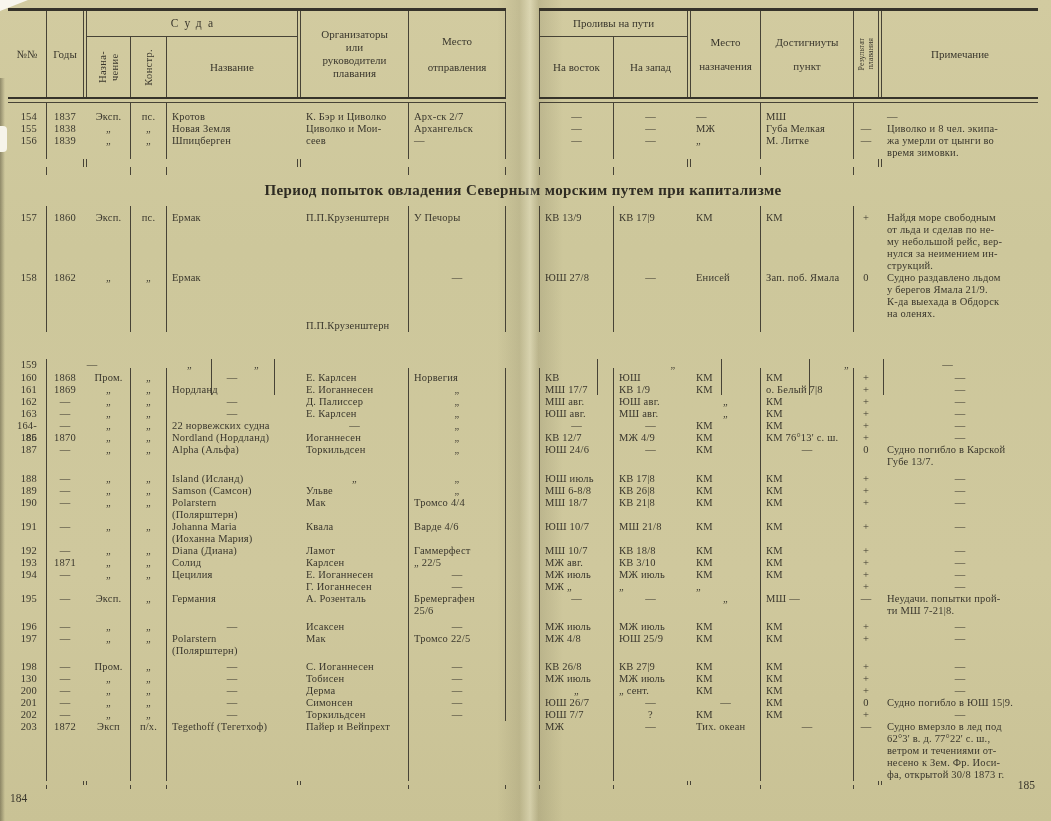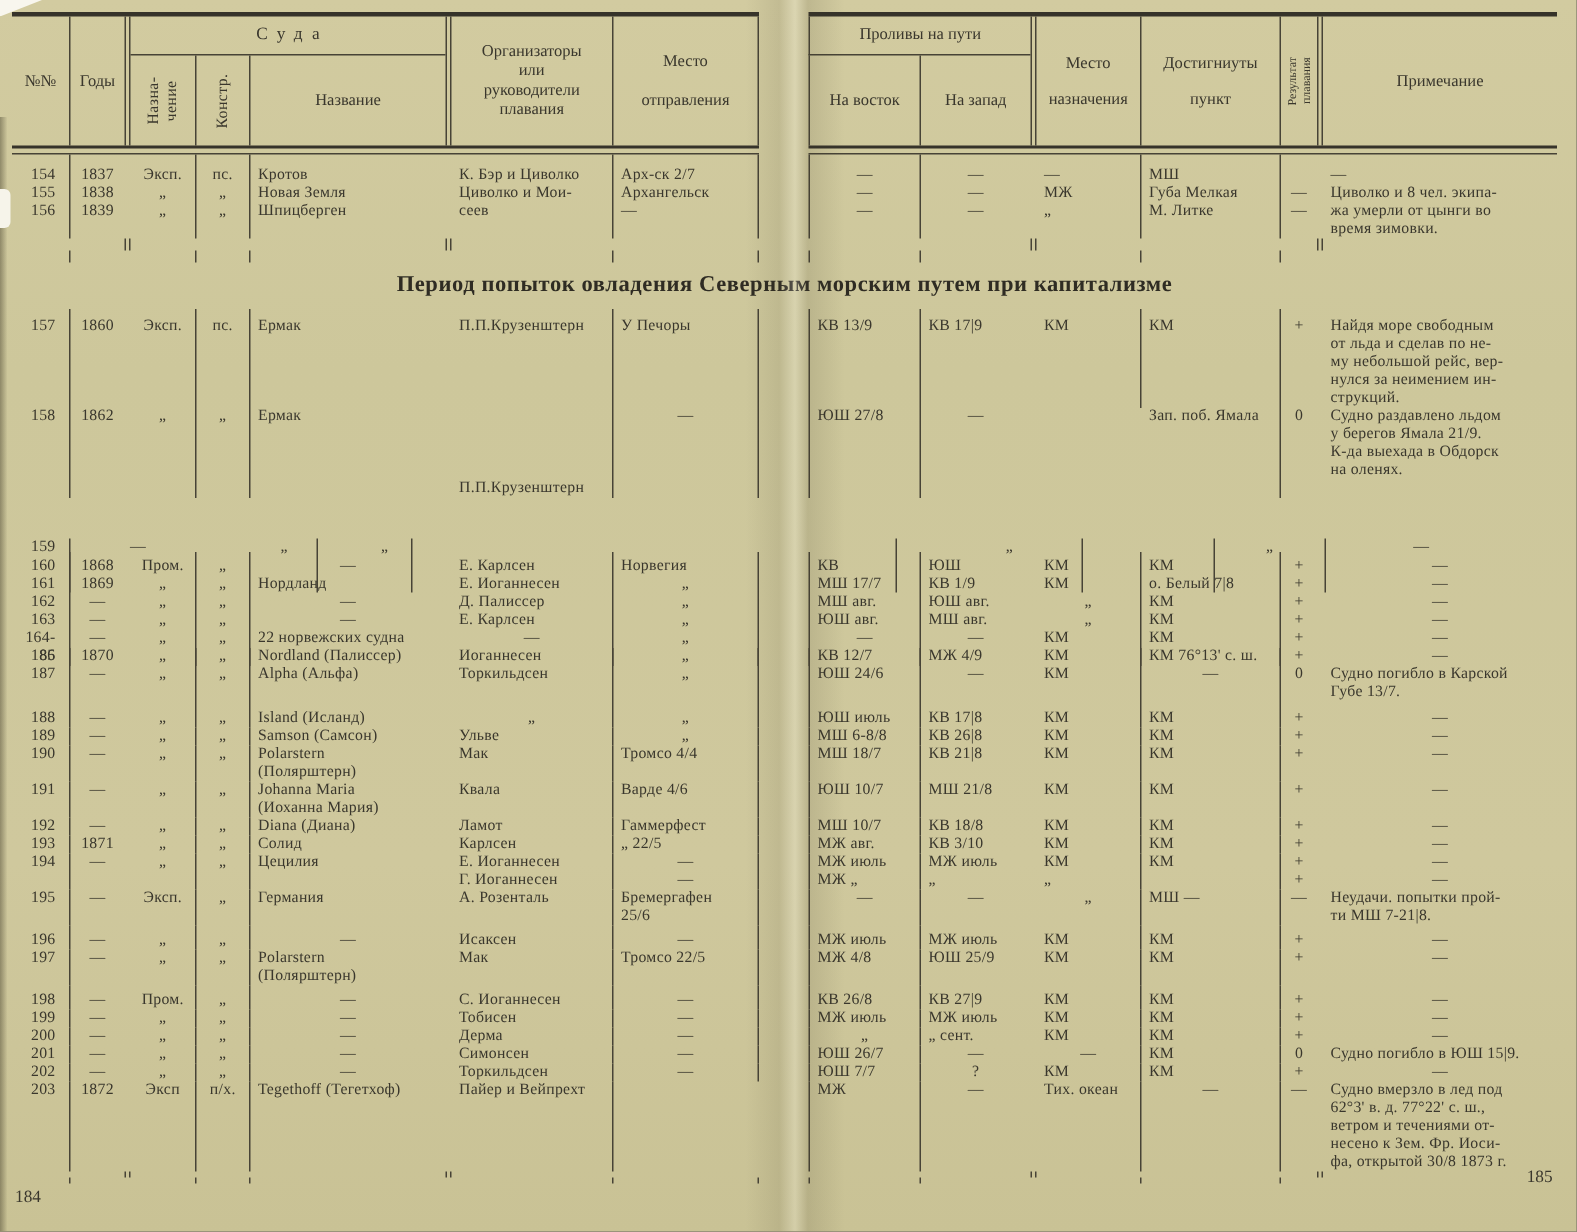--- a/index.html
+++ b/index.html
@@ -229,20 +229,21 @@
           <div class="dbl" style="grid-column: 17;"></div>
           <div class="cell bR ta-r" style="grid-column: 1; padding-top: 0px;">158</div>
           <div class="cell  ta-c" style="grid-column: 2; padding-top: 0px;">1862</div>
           <div class="cell bR ta-c" style="grid-column: 4; padding-top: 0px;">„</div>
           <div class="cell bR ta-c" style="grid-column: 5; padding-top: 0px;">„</div>
           <div class="cell  ta-l" style="grid-column: 6; padding-top: 0px;">Ермак</div>
           <div class="cell bR ta-l" style="grid-column: 8; padding-top: 48px;">П.П.Крузенштерн</div>
           <div class="cell bR ta-c" style="grid-column: 9; padding-top: 0px;">—</div>
           <div class="cell bL bR ta-l" style="grid-column: 11; padding-top: 0px;">ЮШ 27/8</div>
           <div class="cell  ta-c" style="grid-column: 12; padding-top: 0px;">—</div>
+          <div class="cell bR ta-l" style="grid-column: 14; padding-top: 0px;">Енисей</div>
           <div class="cell bR ta-l" style="grid-column: 15; padding-top: 0px;">Зап. поб. Ямала</div>
           <div class="cell  ta-c" style="grid-column: 16; padding-top: 0px;">0</div>
           <div class="cell  ta-l" style="grid-column: 18; padding-top: 0px;">Судно раздавлено льдом
 у берегов Ямала 21/9.
 К-да выехада в Обдорск
 на оленях.</div>
         </div>
         <div class="grid trow" style="height: 36px; gap: 27px;">
           <div class="dbl" style="grid-column: 3;"></div>
           <div class="dbl" style="grid-column: 7;"></div>
@@ -367,21 +368,21 @@
         <div class="grid trow" style="height: 12px;">
           <div class="dbl" style="grid-column: 3;"></div>
           <div class="dbl" style="grid-column: 7;"></div>
           <div class="" style="grid-column: 10;"></div>
           <div class="dbl" style="grid-column: 13;"></div>
           <div class="dbl" style="grid-column: 17;"></div>
           <div class="cell bR ta-r" style="grid-column: 1; padding-top: 0px;">186</div>
           <div class="cell  ta-c" style="grid-column: 2; padding-top: 0px;">1870</div>
           <div class="cell bR ta-c" style="grid-column: 4; padding-top: 0px;">„</div>
           <div class="cell bR ta-c" style="grid-column: 5; padding-top: 0px;">„</div>
-          <div class="cell  ta-l" style="grid-column: 6; padding-top: 0px;">Nordland (Палиссер)</div>
+          <div class="cell  ta-l" style="grid-column: 6; padding-top: 0px;">Nordland (Нордланд)</div>
           <div class="cell bR ta-l" style="grid-column: 8; padding-top: 0px;">Иоганнесен</div>
           <div class="cell bR ta-c" style="grid-column: 9; padding-top: 0px;">„</div>
           <div class="cell bL bR ta-l" style="grid-column: 11; padding-top: 0px;">КВ 12/7</div>
           <div class="cell  ta-l" style="grid-column: 12; padding-top: 0px;">МЖ 4/9</div>
           <div class="cell bR ta-l" style="grid-column: 14; padding-top: 0px;">КМ</div>
           <div class="cell bR ta-l" style="grid-column: 15; padding-top: 0px;">КМ 76°13' с. ш.</div>
           <div class="cell  ta-c" style="grid-column: 16; padding-top: 0px;">+</div>
           <div class="cell  ta-c" style="grid-column: 18; padding-top: 0px;">—</div>
         </div>
         <div class="grid trow" style="height: 24px;">
@@ -636,21 +637,21 @@
           <div class="cell bR ta-l" style="grid-column: 15; padding-top: 4px;">КМ</div>
           <div class="cell  ta-c" style="grid-column: 16; padding-top: 4px;">+</div>
           <div class="cell  ta-c" style="grid-column: 18; padding-top: 4px;">—</div>
         </div>
         <div class="grid trow" style="height: 12px;">
           <div class="dbl" style="grid-column: 3;"></div>
           <div class="dbl" style="grid-column: 7;"></div>
           <div class="" style="grid-column: 10;"></div>
           <div class="dbl" style="grid-column: 13;"></div>
           <div class="dbl" style="grid-column: 17;"></div>
-          <div class="cell bR ta-r" style="grid-column: 1; padding-top: 0px;">199</div>
+          <div class="cell bR ta-r" style="grid-column: 1; padding-top: 0px;">130</div>
           <div class="cell  ta-c" style="grid-column: 2; padding-top: 0px;">—</div>
           <div class="cell bR ta-c" style="grid-column: 4; padding-top: 0px;">„</div>
           <div class="cell bR ta-c" style="grid-column: 5; padding-top: 0px;">„</div>
           <div class="cell  ta-c" style="grid-column: 6; padding-top: 0px;">—</div>
           <div class="cell bR ta-l" style="grid-column: 8; padding-top: 0px;">Тобисен</div>
           <div class="cell bR ta-c" style="grid-column: 9; padding-top: 0px;">—</div>
           <div class="cell bL bR ta-l" style="grid-column: 11; padding-top: 0px;">МЖ июль</div>
           <div class="cell  ta-l" style="grid-column: 12; padding-top: 0px;">МЖ июль</div>
           <div class="cell bR ta-l" style="grid-column: 14; padding-top: 0px;">КМ</div>
           <div class="cell bR ta-l" style="grid-column: 15; padding-top: 0px;">КМ</div>

